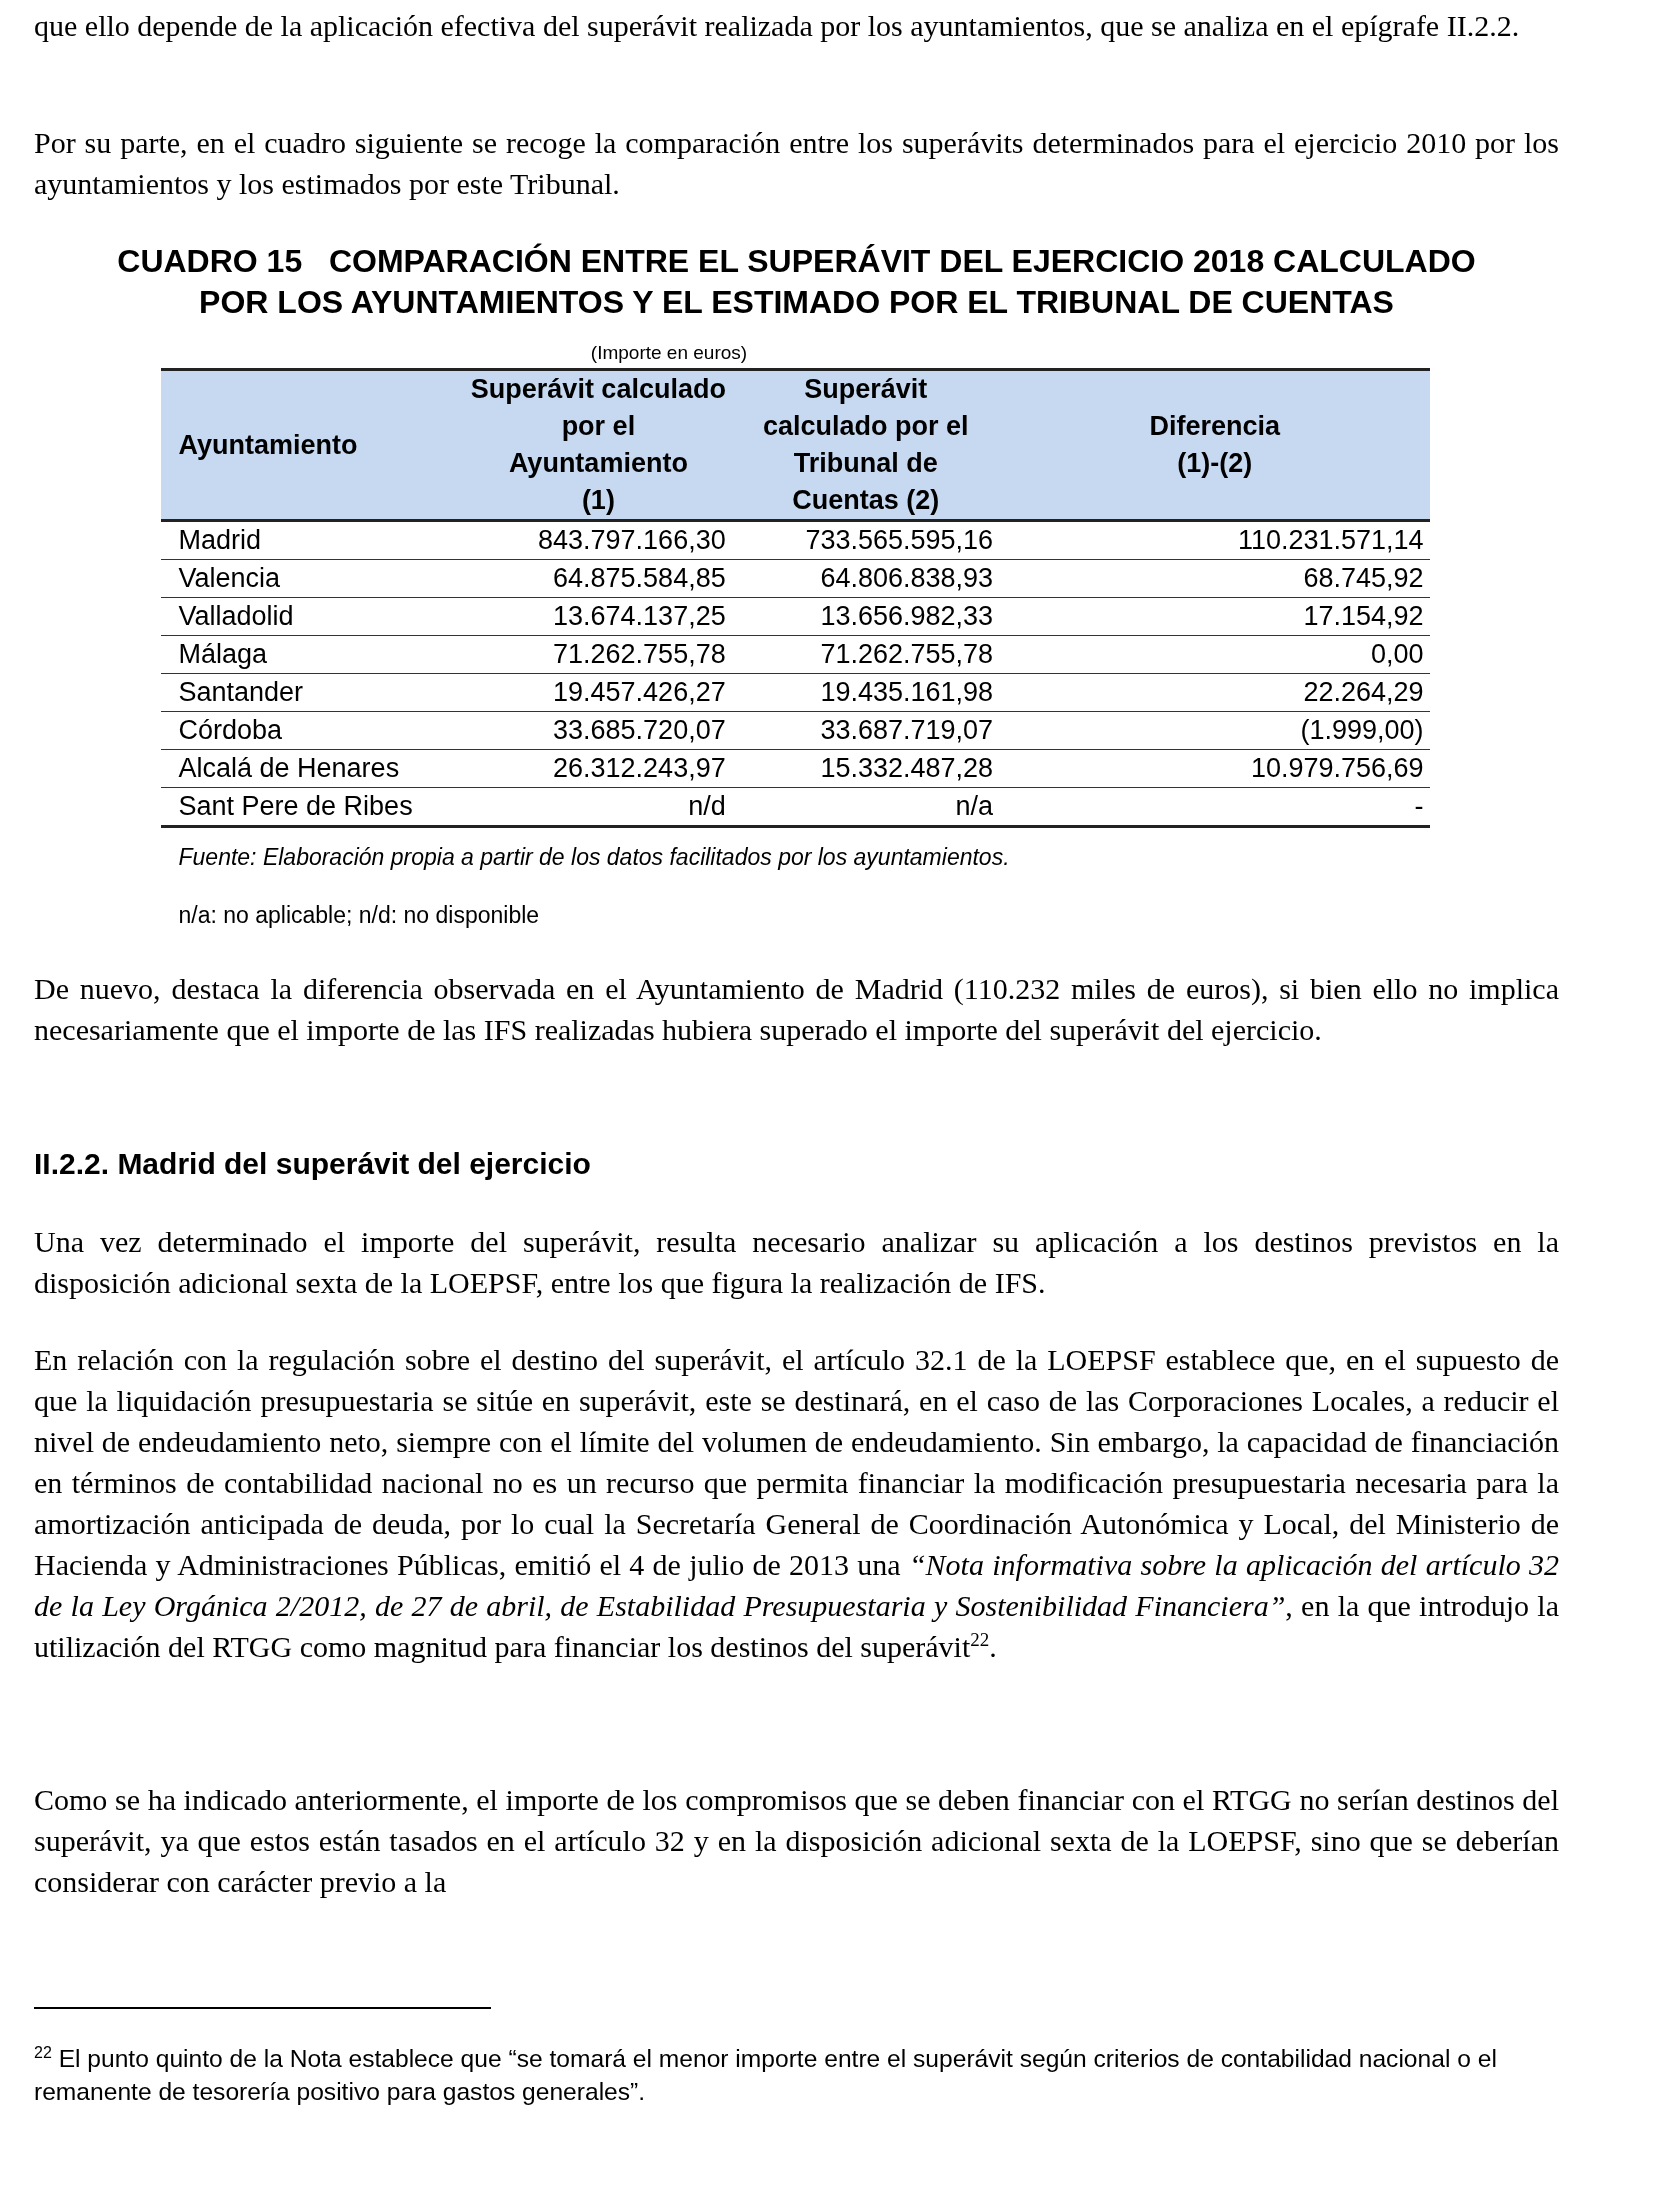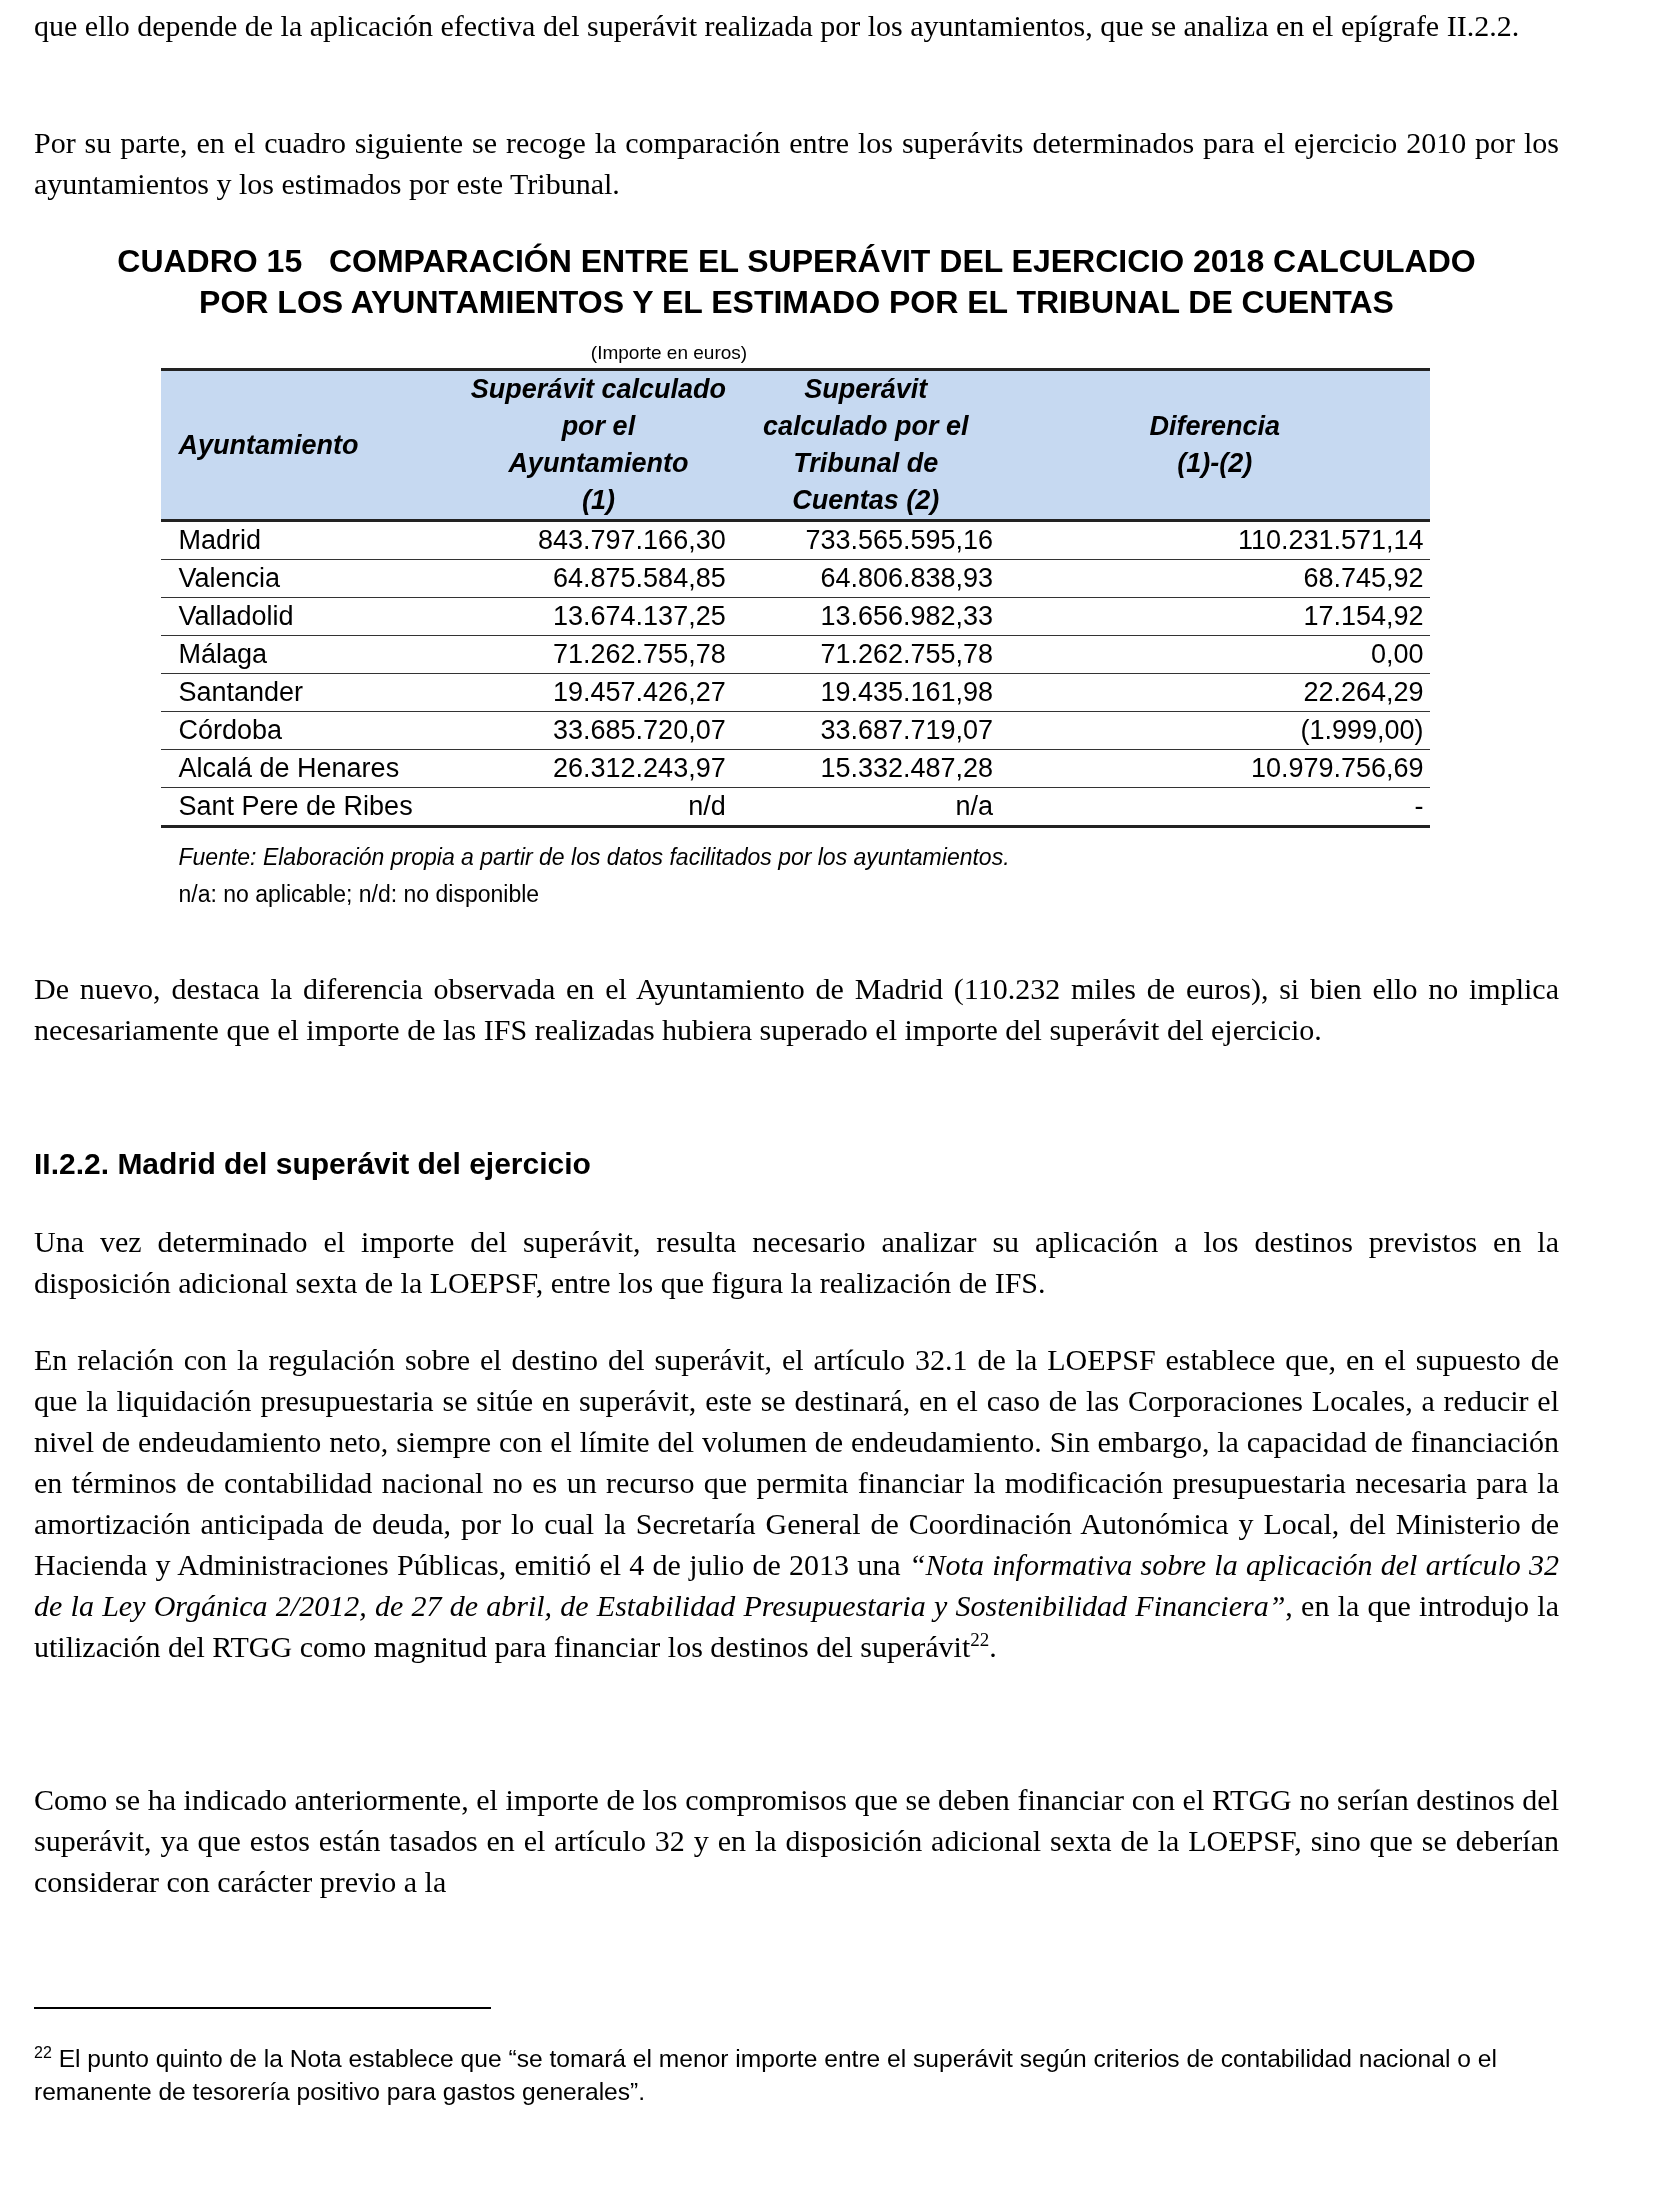--- a/index.html
+++ b/index.html
@@ -8,33 +8,33 @@
   .page { position:absolute; left:34px; top:0; width:1525px; }
   .p { font-size:30px; line-height:41px; text-align:justify; margin:0;font-family:Liberation Serif, serif; }
   .p1 { position:absolute; top:4.8px; }
   .p2 { position:absolute; top:122px; }
   .title { position:absolute; top:241px; left:0; width:1525px; text-align:center;
            font-weight:bold; font-size:32px; line-height:41px; }
   .tbl-wrap { position:absolute; left:127px; top:338px; width:1269px; }
   .units { text-align:center; font-size:19px; line-height:30px; margin-left:111px; width:794px; }
   table { border-collapse:collapse; width:1269px; font-size:27px; }
   thead tr { background:#c6d9f1; }
-  th { font-weight:bold; text-align:center; line-height:37px; padding:0; vertical-align:middle;font-style:italic; }
+  th { font-weight:bold; text-align:center; line-height:37px; padding:0; vertical-align:middle; }
   th.left { text-align:left; padding-left:17.5px; }
   table { border-top:3.2px solid #222; border-bottom:3.2px solid #222; }
   thead { border-bottom:3.2px solid #222; }
   tbody tr { border-bottom:1.6px solid #333; }
   tbody tr:last-child { border-bottom:none; }
   td { line-height:37px; padding:0; }
   td.name { padding-left:17.5px; text-align:left; }
   td.num { text-align:right; padding-right:6.4px; }
   .col1 { width:290px; } .col2 { width:270px; } .col3 { width:270px; } .col4 { width:439px; }
   .note { font-size:23px; line-height:30px; margin-left:17.5px; }
   .note.src { font-style:italic; margin-top:14.3px; }
-  .note.abbr { margin-top:7px; }
+  .note.abbr { margin-top:28px; }
   .p3 { position:absolute; top:968px; }
   .h2 { position:absolute; top:1143px; font-weight:bold; font-size:30px; line-height:41px; }
   .p4 { position:absolute; top:1221px; }
   .p5 { position:absolute; top:1339px; }
   .p6 { position:absolute; top:1779px; }
   sup { font-size:19px; line-height:0; }
   .rule { position:absolute; left:34px; top:2007px; width:457px; height:2.4px; background:#000; }
   .fn { position:absolute; left:34px; top:2042px; width:1525px; font-size:24.6px; line-height:33px; text-align:left; }
   .fn sup { font-size:16px; }
 </style>

